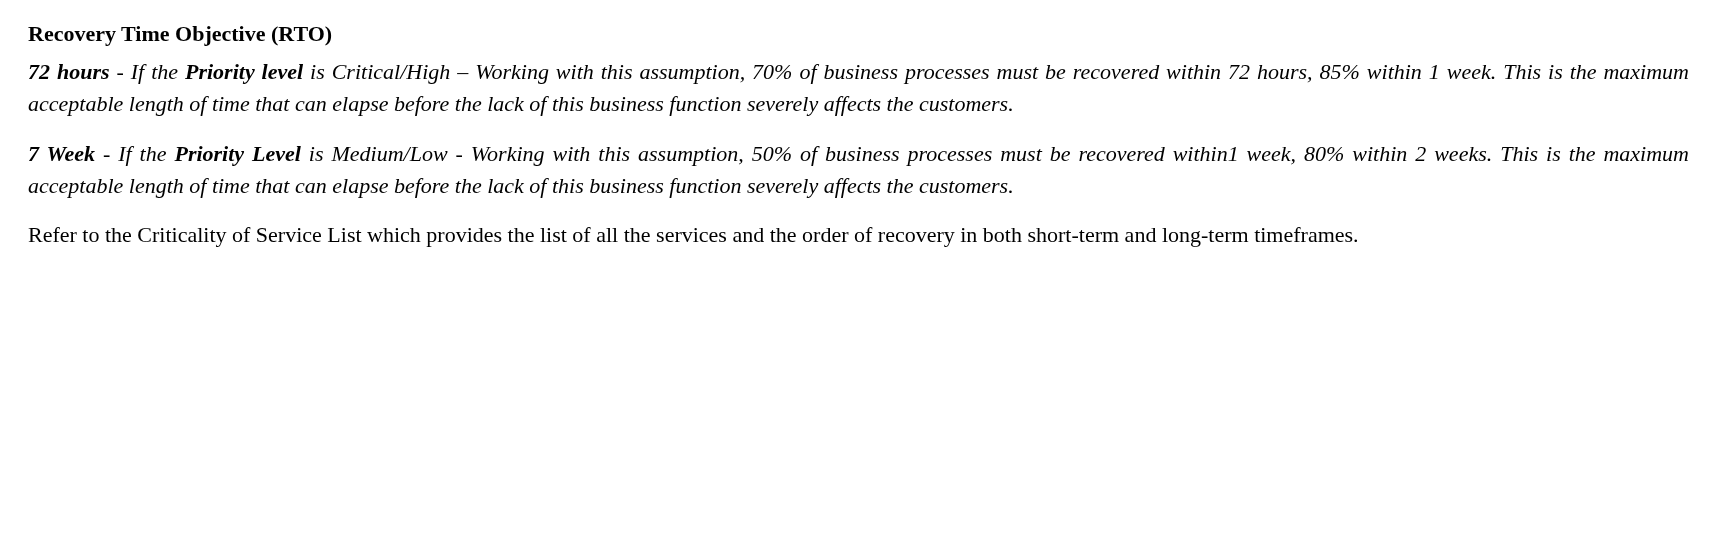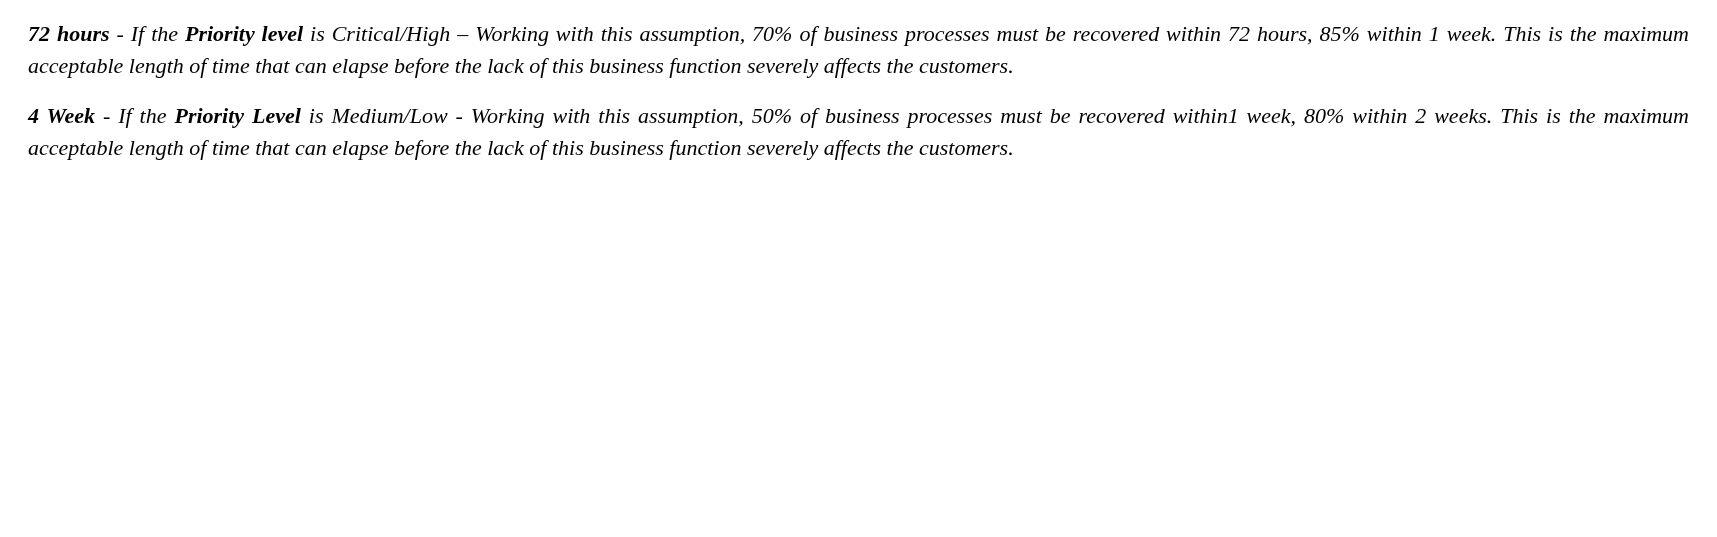--- a/index.html
+++ b/index.html
@@ -38,23 +38,25 @@
     .last-paragraph {
       text-align: justify;
       margin-bottom: 0;
     }
   </style>
 </head>
 <body>
 
 <div>
 
+  <div class="section-title">Recovery Time Objective (RTO)</div>
 
   <p class="paragraph">
     <span class="term">72 hours</span><span> - If the <span class="term">Priority level</span> is Critical/High – Working with this assumption, 70% of business processes must be recovered within 72 hours, 85% within 1 week. This is the maximum acceptable length of time that can elapse before the lack of this business function severely affects the customers.</span>
   </p>
 
   <p class="paragraph">
-    <span class="term">4 Week</span><span> - If the <span class="term">Priority Level</span> is Medium/Low - Working with this assumption, 50% of business processes must be recovered within1 week, 80% within 2 weeks. This is the maximum acceptable length of time that can elapse before the lack of this business function severely affects the customers.</span>
+    <span class="term">7 Week</span><span> - If the <span class="term">Priority Level</span> is Medium/Low - Working with this assumption, 50% of business processes must be recovered within1 week, 80% within 2 weeks. This is the maximum acceptable length of time that can elapse before the lack of this business function severely affects the customers.</span>
   </p>
 
+  <p class="last-paragraph">Refer to the Criticality of Service List which provides the list of all the services and the order of recovery in both short-term and long-term timeframes.</p>
 
 </div>
 
 </body></html>

